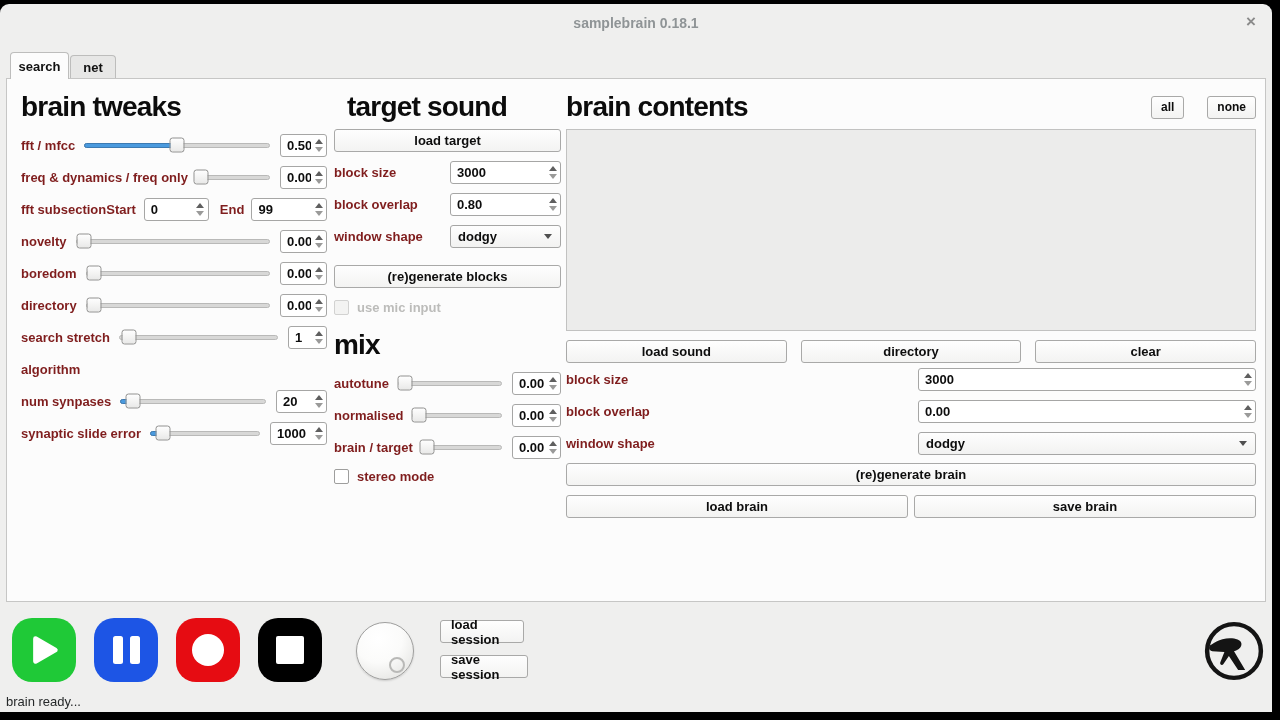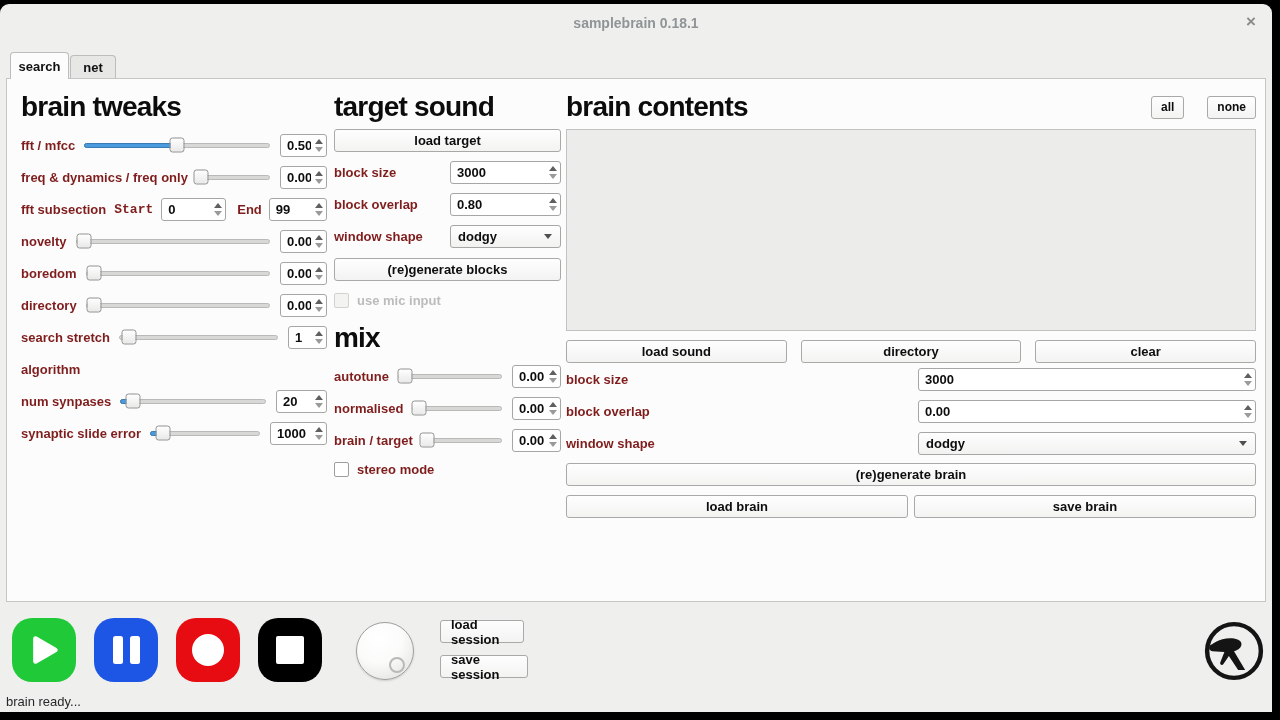--- a/index.html
+++ b/index.html
@@ -155,21 +155,21 @@
           <span class="val">0.00</span>
           <span class="arrs">
               <i class="tri-up"></i>
               <i class="tri-dn"></i>
             </span>
         </div>
       </div>
 
       <div class="row">
         <span class="lbl">fft subsection</span>
-        <span class="lbl" style="margin-left:8px;font-family:Liberation Mono, monospace;">Start</span>
+        <span class="lbl" style="margin-left:0;">Start</span>
         <div class="spin" style="width:65px; margin-left:8px;">
           <span class="val">0</span>
           <span class="arrs">
               <i class="tri-up"></i>
               <i class="tri-dn"></i>
             </span>
         </div>
         <span class="lbl" style="margin-left:11px;">End</span>
         <div class="spin" style="flex:1; margin-left:7px;">
           <span class="val">99</span>
@@ -265,21 +265,21 @@
           <span class="val">1000</span>
           <span class="arrs">
               <i class="tri-up"></i>
               <i class="tri-dn"></i>
             </span>
         </div>
       </div>
     </div>
 
     <div class="col col-mid">
-      <h1 class="sect" style="margin-bottom:4px;">target sound</h1>
+      <h1 class="sect" style="margin-bottom:4px;margin-left:13px;">target sound</h1>
 
       <div class="btn">load target</div>
 
       <div class="row" style="margin-top:4px;">
         <span class="lbl" style="flex:1;">block size</span>
         <div class="spin" style="width:111px;">
           <span class="val">3000</span>
           <span class="arrs">
               <i class="tri-up"></i>
               <i class="tri-dn"></i>
@@ -299,21 +299,21 @@
       </div>
 
       <div class="row">
         <span class="lbl" style="flex:1;">window shape</span>
         <div class="dd" style="width:111px;">
           <span class="val">dodgy</span>
           <i class="caret"></i>
         </div>
       </div>
 
-      <div class="btn" style="margin-top:6px;">(re)generate blocks</div>
+      <div class="btn" style="margin-top:13px;">(re)generate blocks</div>
 
       <div class="cbrow disabled" style="margin-top:11px;">
         <span class="cb"></span>
         <span class="lbl">use mic input</span>
       </div>
 
       <h1 class="sect" style="margin-top:12px; margin-bottom:4px;">mix</h1>
 
       <div class="row">
         <span class="lbl">autotune</span>

